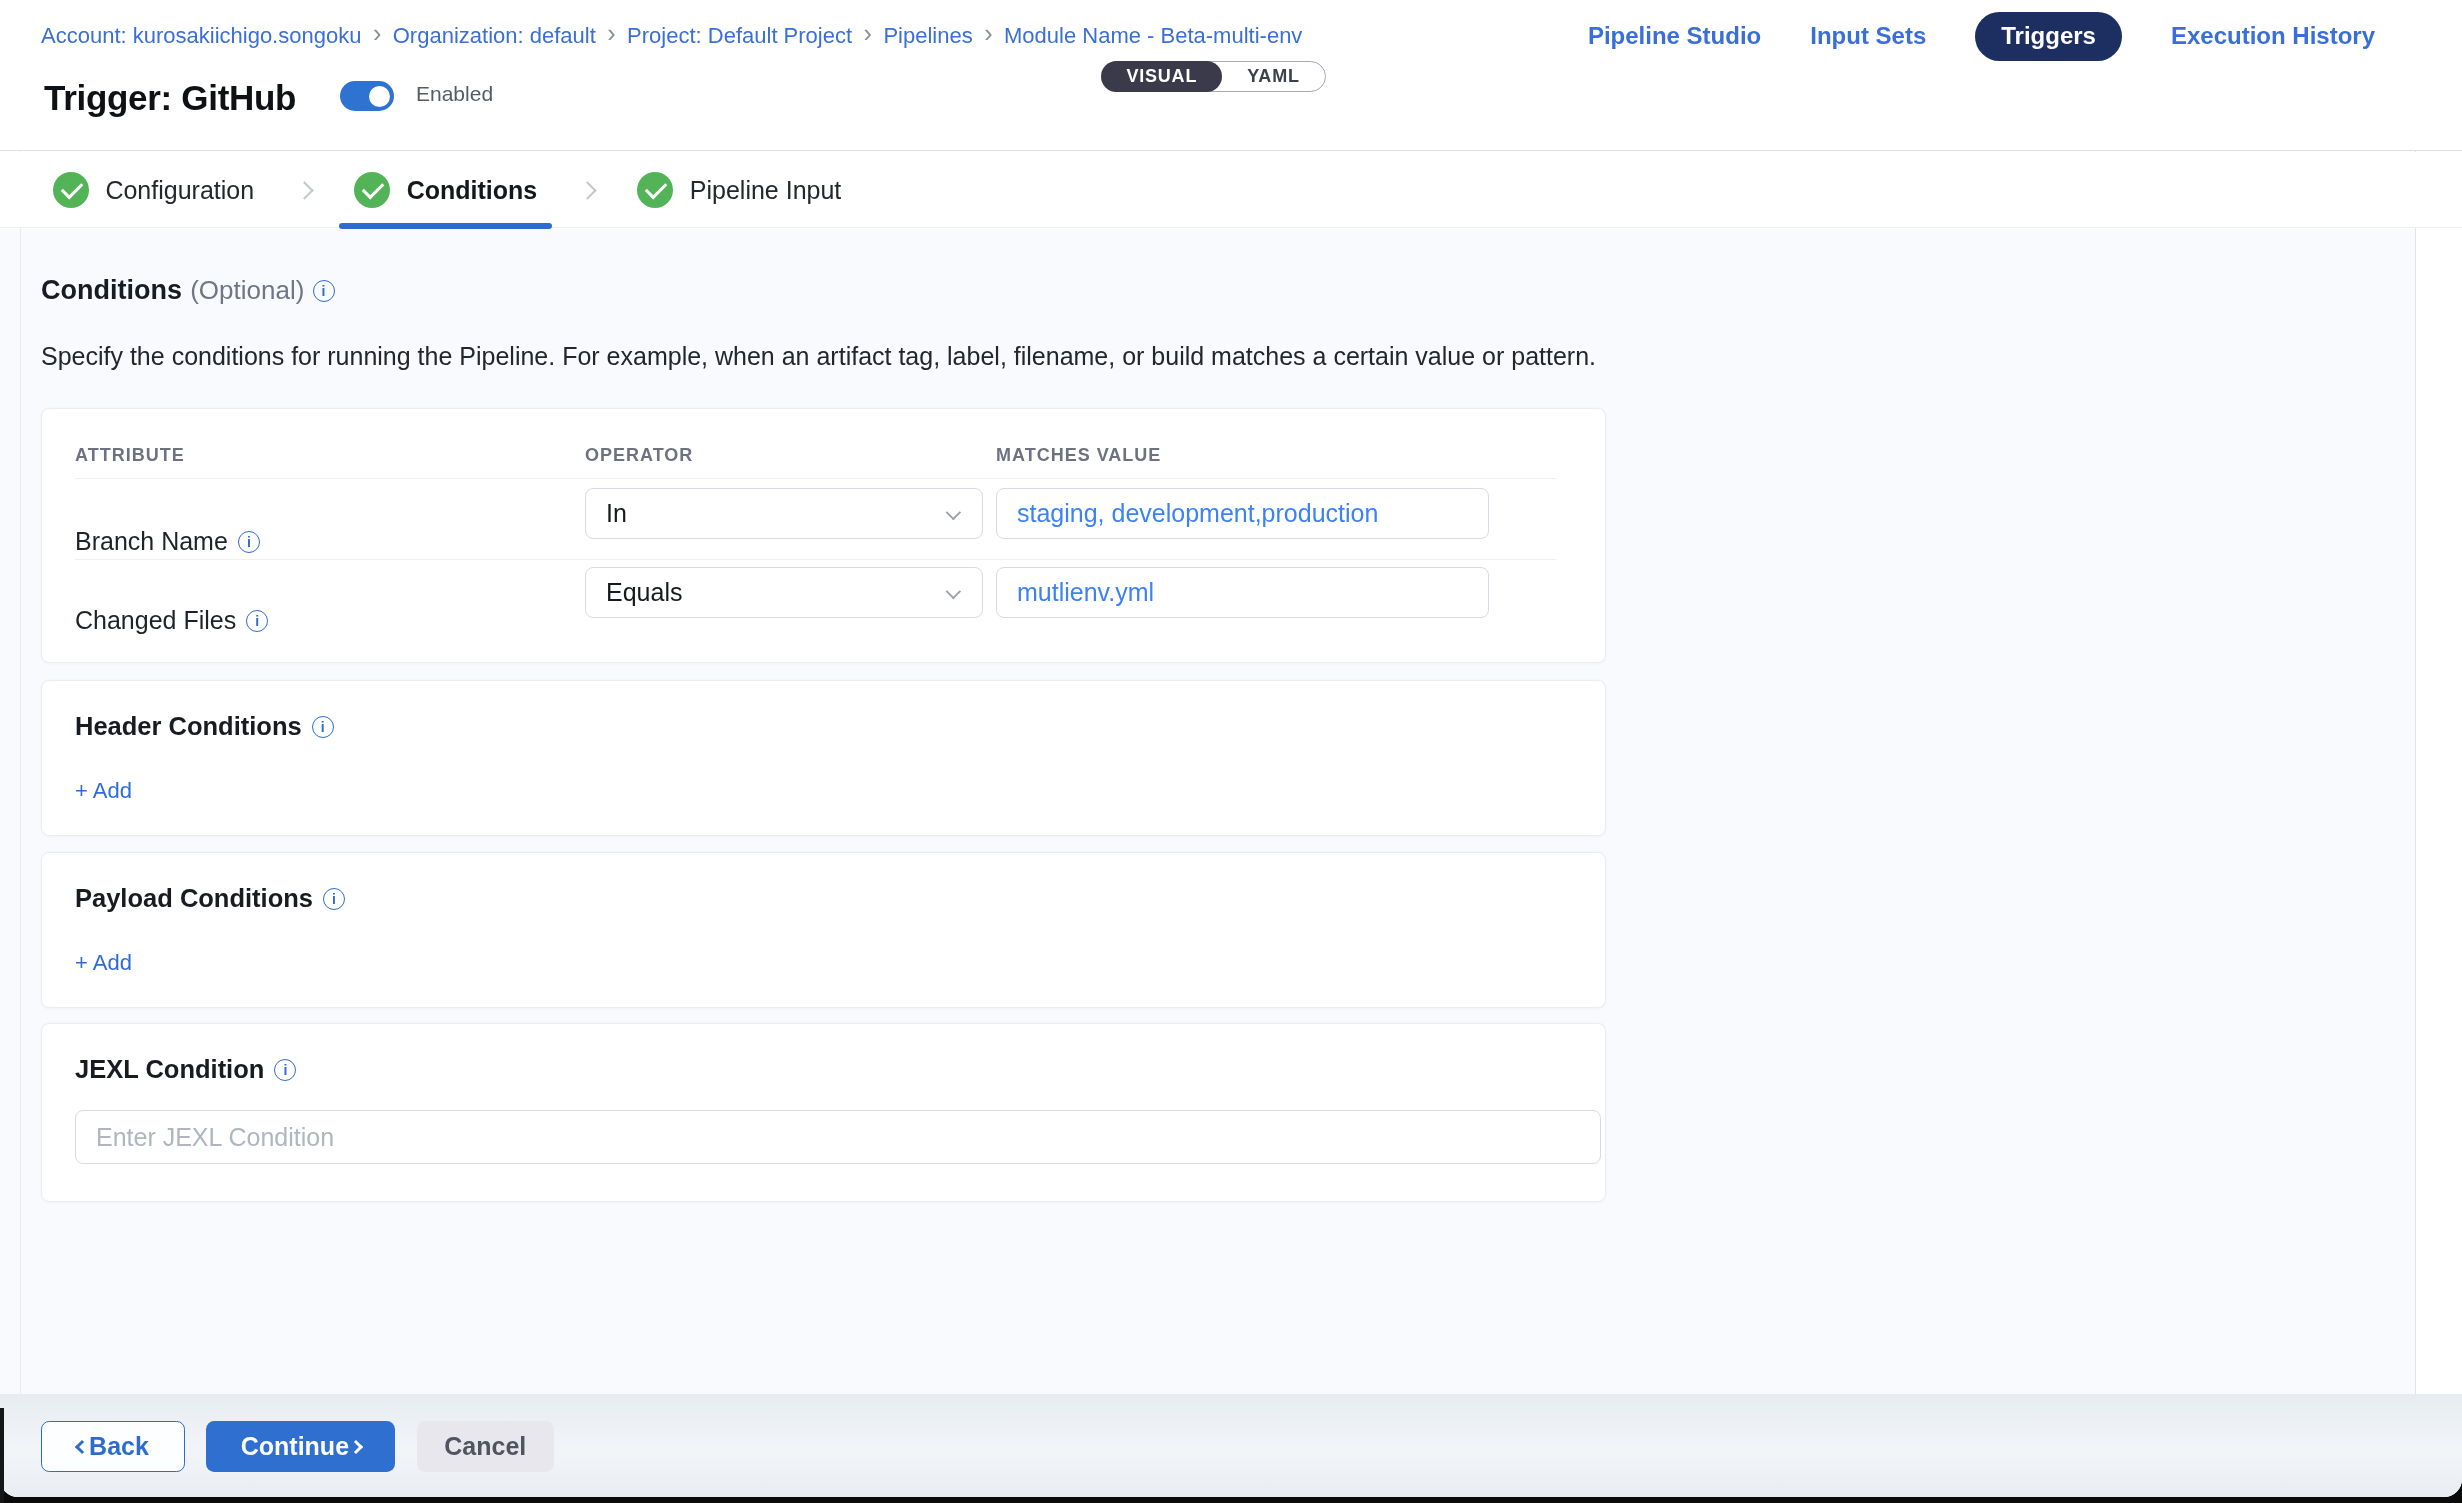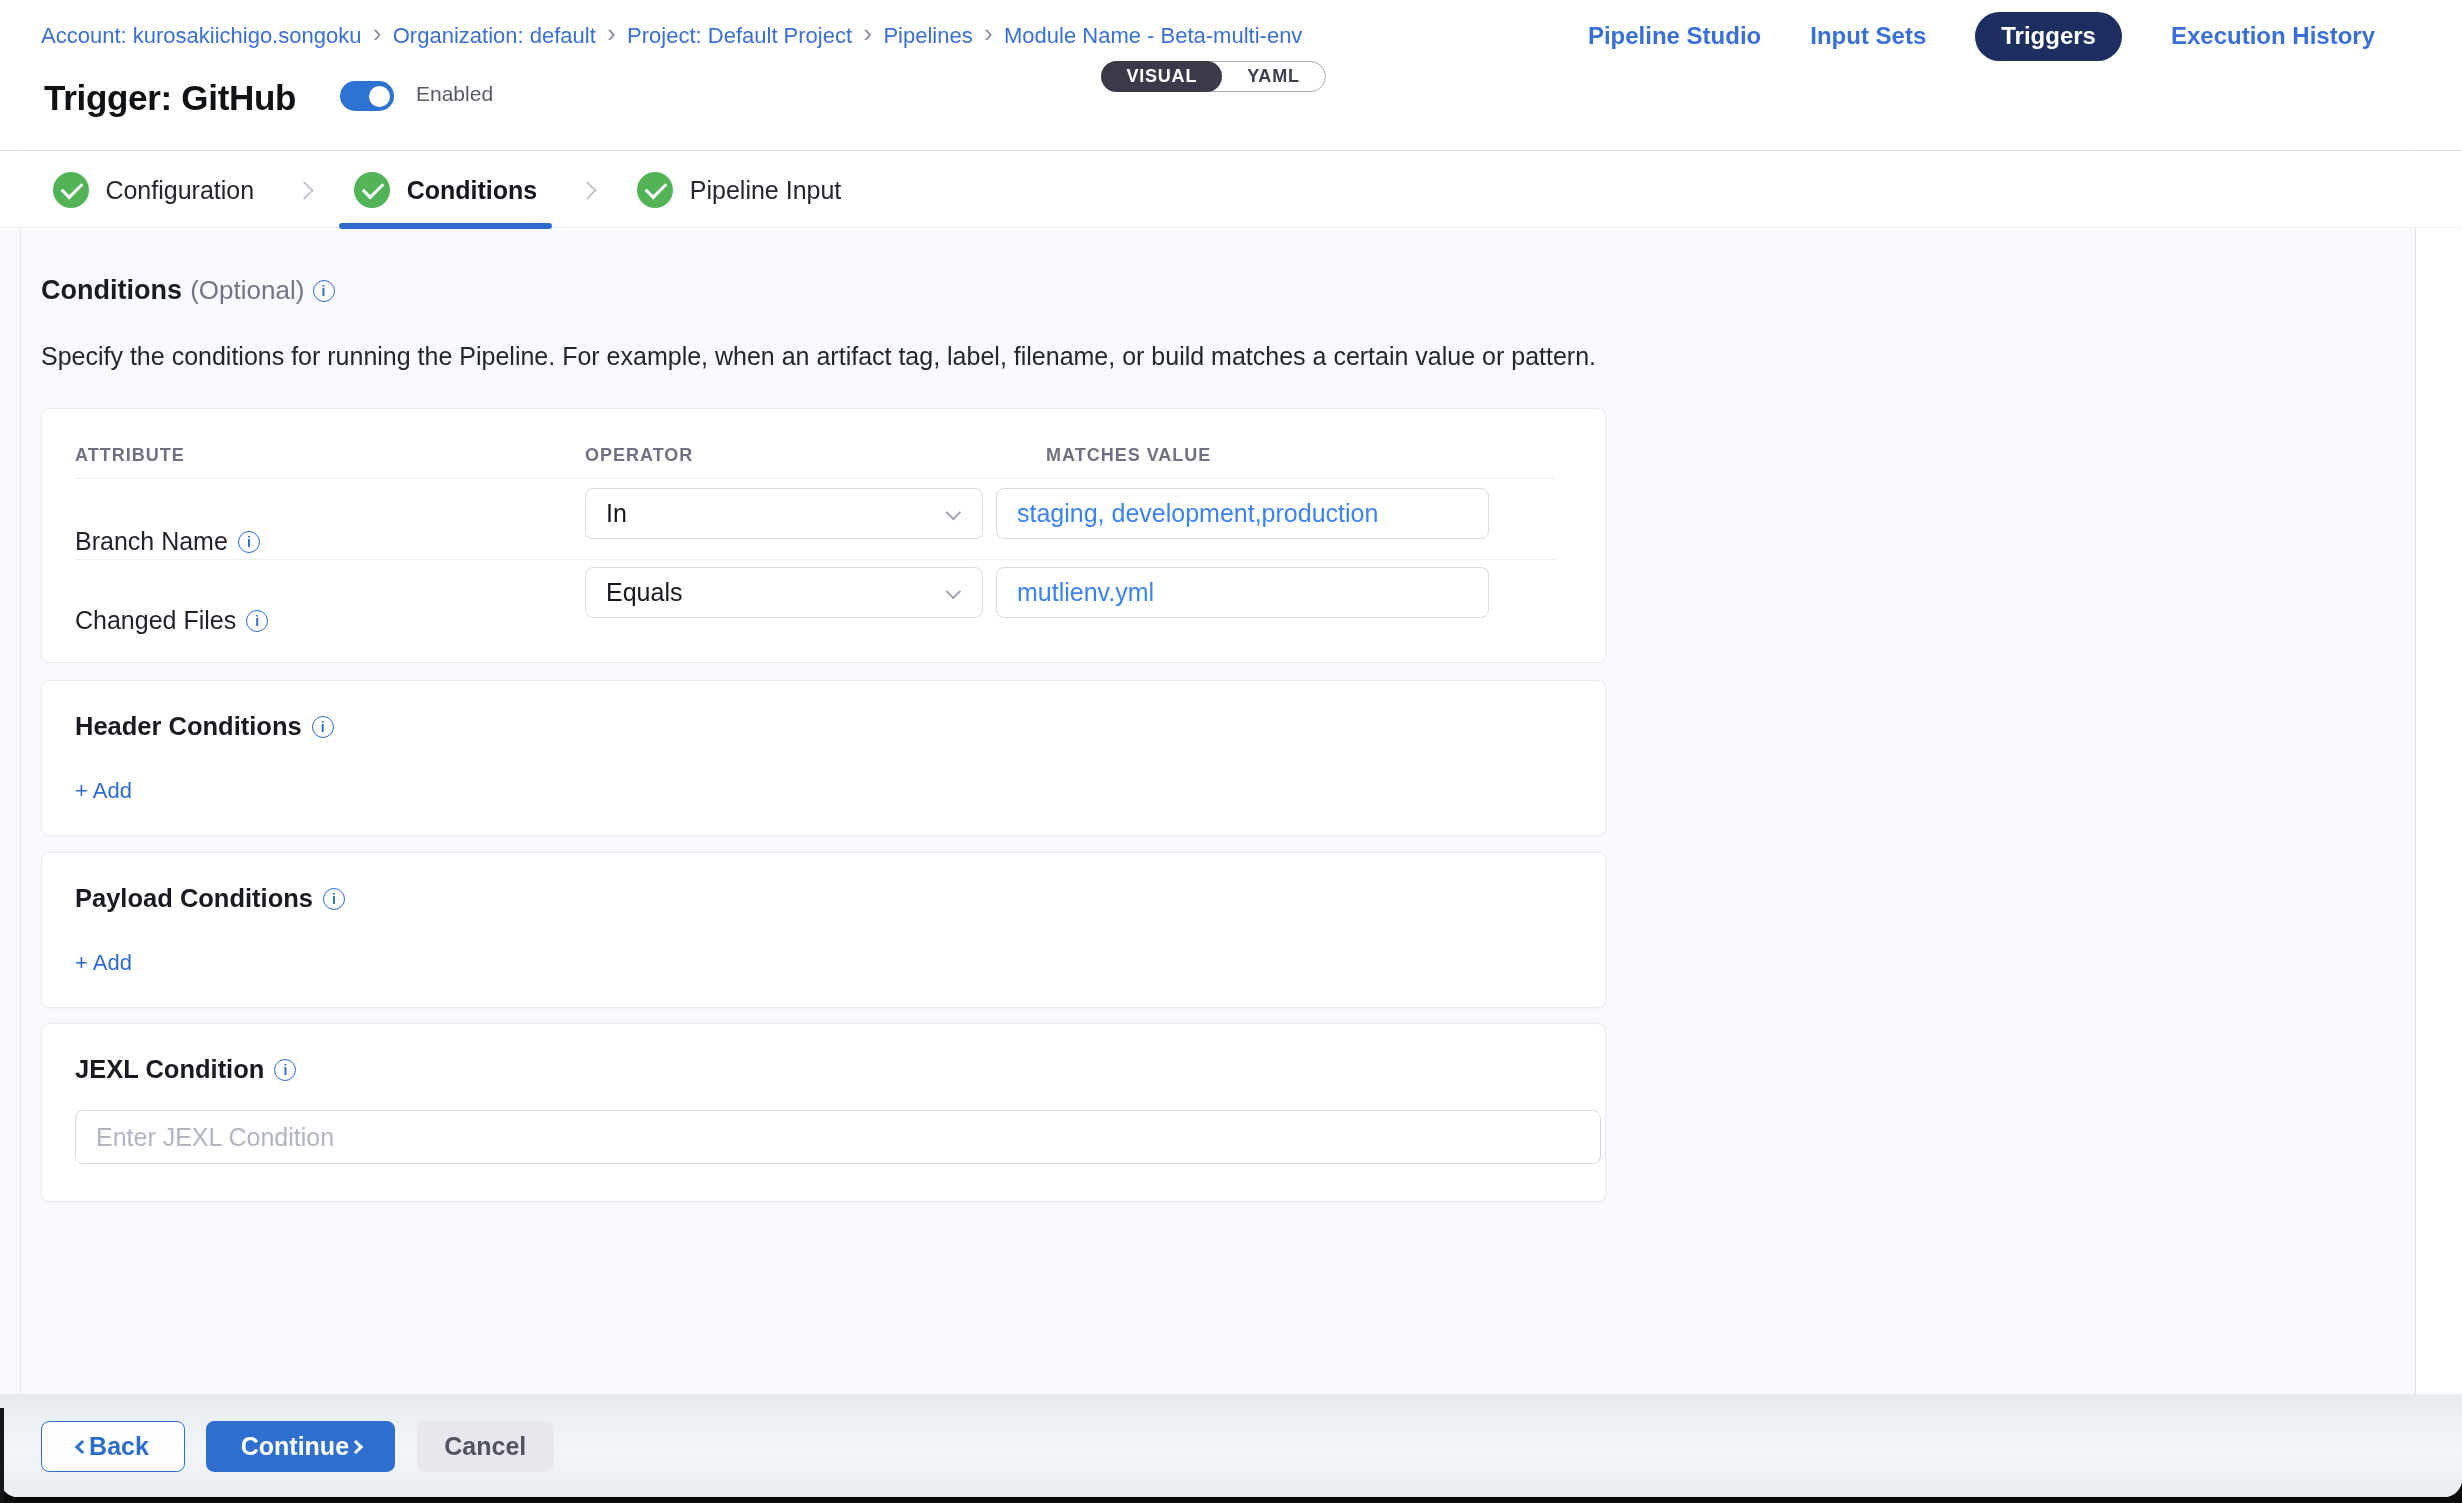--- a/index.html
+++ b/index.html
@@ -65,21 +65,21 @@
 
   .info-icon { width: 22px; height: 22px; border: 1.6px solid #2f6bd4; border-radius: 50%; display: inline-flex; align-items: center; justify-content: center; color: #2f6bd4; font-size: 14px; font-weight: 700; cursor: pointer; flex: 0 0 22px; }
 
   .card { position: absolute; left: 41px; width: 1565px; background: #ffffff; border: 0.8px solid #e9ecf0; border-radius: 8.2px; box-shadow: 0 0.8px 2.5px rgba(40,60,90,0.04); }
   .card-table   { top: 179px; height: 255px; }
   .card-header  { top: 451px; height: 156px; }
   .card-payload { top: 623px; height: 156px; }
   .card-jexl    { top: 794px; height: 179px; }
 
   .colhead { position: absolute; top: 36px; font-size: 18px; font-weight: 700; letter-spacing: 1px; color: #6e7180; }
-  .colhead.c1 { left: 33px; } .colhead.c2 { left: 543px; } .colhead.c3 { left: 1004px; }
+  .colhead.c1 { left: 33px; } .colhead.c2 { left: 543px; } .colhead.c3 { left: 954px; }
   .hdivider { position: absolute; left: 33px; right: 49px; height: 0.8px; background: #edeff3; }
   .div-a { top: 69px; } .div-b { top: 150px; }
 
   .attr-label { position: absolute; left: 33px; display: flex; align-items: center; gap: 10px; font-size: 25px; color: #1f2329; margin-top: 28px; }
   .attr-1 { top: 90px; } .attr-2 { top: 169px; }
 
   .select-box {
     position: absolute; width: 398px; height: 51px; border: 1.6px solid #d8dae6; border-radius: 8.2px;
     background: #fff; display: flex; align-items: center; padding-left: 20px;
     font-size: 25px; color: #16191d; cursor: pointer;

